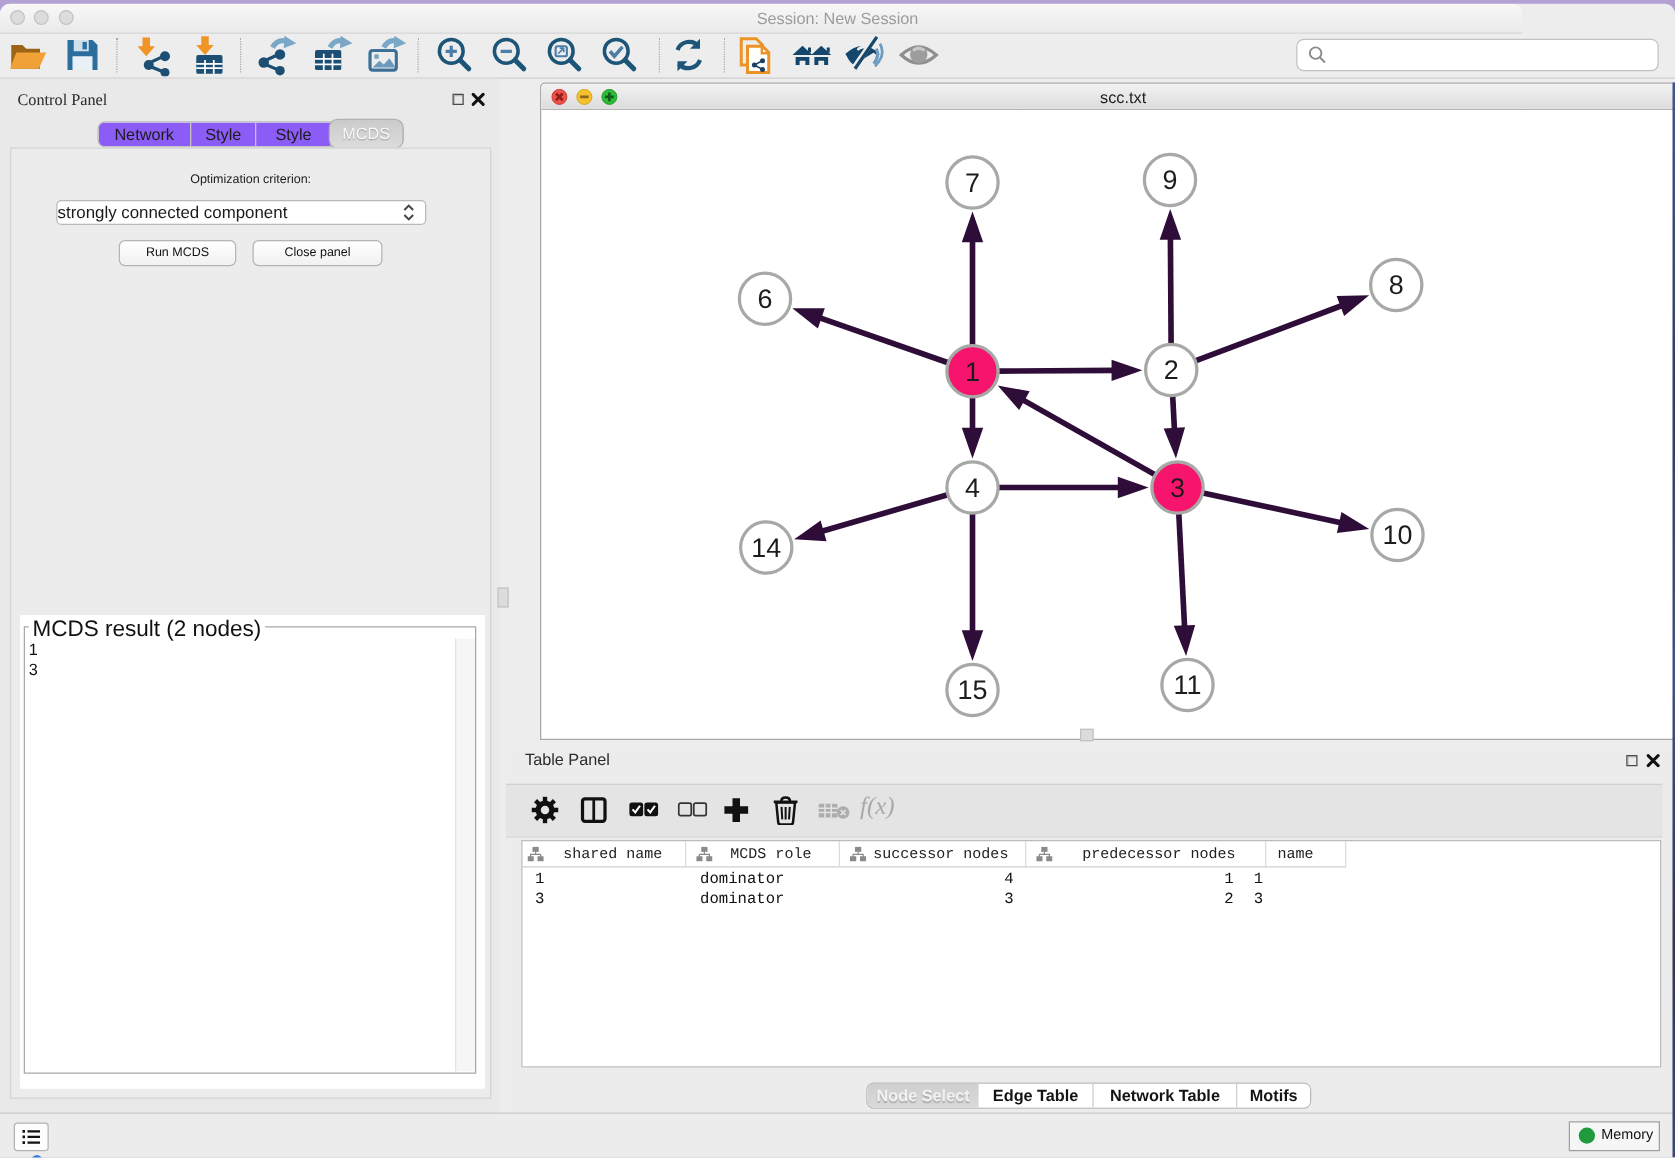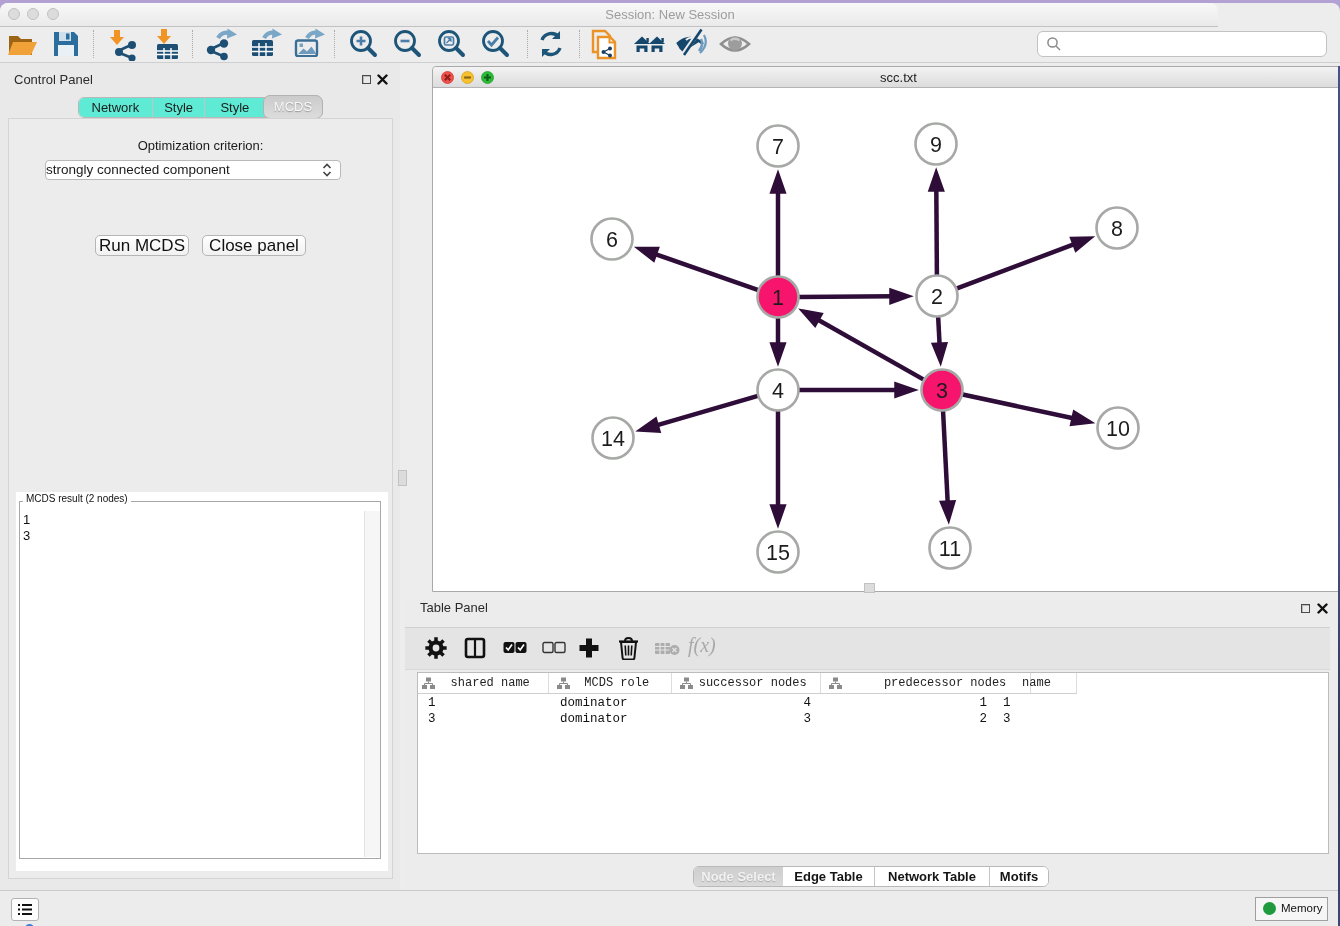--- a/index.html
+++ b/index.html
@@ -15,40 +15,40 @@
 #wtitle{position:absolute;top:4px;left:0;width:1340px;text-align:center;
  font-size:13px;color:#9c9c9c;}
 #toolbar{position:absolute;left:0;top:27px;width:1340px;height:35px;background:#ededed;
  border-bottom:1px solid #cfcfcf;}
 .tsep{position:absolute;top:3px;height:28px;width:0;border-left:1px dotted #aaa;}
 .ticon{position:absolute;top:0px;width:34px;height:34px;}
 #search{position:absolute;left:1037px;top:4px;width:288px;height:24px;background:#fff;
  border:1px solid #c2c2c2;border-radius:6px;}
 
 #cpanel{position:absolute;left:0;top:63px;width:400px;height:827px;background:#e9e9e9;}
-#cptitle{position:absolute;left:14px;top:9px;font-size:13px;color:#2b2b2b;}
+#cptitle{position:absolute;left:14px;top:9px;font-size:13px;color:#2b2b2b;font-family:Liberation Serif, serif;}
 #cpframe{position:absolute;left:8px;top:55px;width:383px;height:759px;
  background:#ececec;border:1px solid #d4d4d4;}
 .tabgrp{position:absolute;display:flex;border:1px solid #b9b9b9;border-radius:6px;
  background:#fff;overflow:hidden;}
 .tab{font-size:13px;color:#1c1c1c;text-align:center;line-height:19px;height:19px;
- border-right:1px solid #c4c4c4;background:#5eead4;}
+ border-right:1px solid #c4c4c4;background:#8b5cf6;}
 #opt-label{position:absolute;left:0;top:19px;width:383px;text-align:center;
- font-size:13px;color:#1a1a1a;}
+ font-size:10px;color:#1a1a1a;}
 #dropdown{position:absolute;left:36px;top:41px;width:294px;height:18px;background:#fff;
  border:1px solid #b9b9b9;border-radius:4px;font-size:13.5px;color:#1a1a1a;
  line-height:18px;}
 .btn{position:absolute;top:73px;height:19px;background:linear-gradient(#fff,#f1f1f1);
- border:1px solid #b5b5b5;border-radius:5px;font-size:17px;color:#111;
- text-align:center;line-height:19px;margin-top:43px;}
+ border:1px solid #b5b5b5;border-radius:5px;font-size:10px;color:#111;
+ text-align:center;line-height:19px;}
 #resultbox{position:absolute;left:7px;top:373px;width:372px;height:379px;background:#fff;}
 #fsborder{position:absolute;left:3px;top:9px;width:360px;height:356px;
  border:1px solid #a8a8a8;}
 #fslegend{position:absolute;left:7px;top:1px;background:#fff;padding:0 3px;
- font-size:10px;color:#111;}
+ font-size:18px;color:#111;}
 #fstext{position:absolute;left:7px;top:20px;font-size:13px;color:#111;line-height:16px;}
 #fsscroll{position:absolute;left:348px;top:19px;width:15px;height:346px;
  background:#f6f6f6;border-left:1px solid #e3e3e3;}
 
 #netframe{position:absolute;left:404px;top:66px;width:931px;height:524px;
  background:#fff;border:1px solid #a9a9a9;border-radius:4px 4px 0 0;margin-left:28px;}
 #nettitle{position:absolute;left:0;top:0;width:100%;height:20px;
  background:linear-gradient(#f3f3f3,#dcdcdc);border-bottom:1px solid #b3b3b3;
  border-radius:4px 4px 0 0;}
 #nettitle .txt{position:absolute;width:100%;text-align:center;top:3px;font-size:13px;color:#1e1e1e;}
@@ -354,21 +354,21 @@
       <circle cx="20.5" cy="9" r="5" fill="#adadad"></circle>
       <path d="M18.5 7 l4 4 M22.5 7 l-4 4" stroke="#e4e4e4" stroke-width="1.4"></path>
     </svg>
     <div class="abs" style="left:283px;top:6px;font-family:'Liberation Serif',serif;font-style:italic;font-size:20px;color:#a9a9a9;">f(x)</div>
   </div>
   <div id="ttable">
     <div id="thead">
       <div class="th" style="left:0;width:130px;">&nbsp;&nbsp;shared name</div>
       <div class="th" style="left:130px;width:123px;">&nbsp;&nbsp;MCDS role</div>
       <div class="th" style="left:253px;width:149px;">&nbsp;&nbsp;successor nodes</div>
-      <div class="th" style="left:416px;width:177px;padding-left:19px;">&nbsp;predecessor nodes</div>
+      <div class="th" style="left:398px;width:177px;padding-left:19px;">&nbsp;predecessor nodes</div>
       <div class="th" style="left:579px;width:79px;">name</div>
       <svg class="hicon" style="left:4px;" viewBox="0 0 13 13">
           <use href="#org"></use>
         </svg>
       <svg class="hicon" style="left:139px;" viewBox="0 0 13 13">
           <use href="#org"></use>
         </svg>
       <svg class="hicon" style="left:262px;" viewBox="0 0 13 13">
           <use href="#org"></use>
         </svg>

